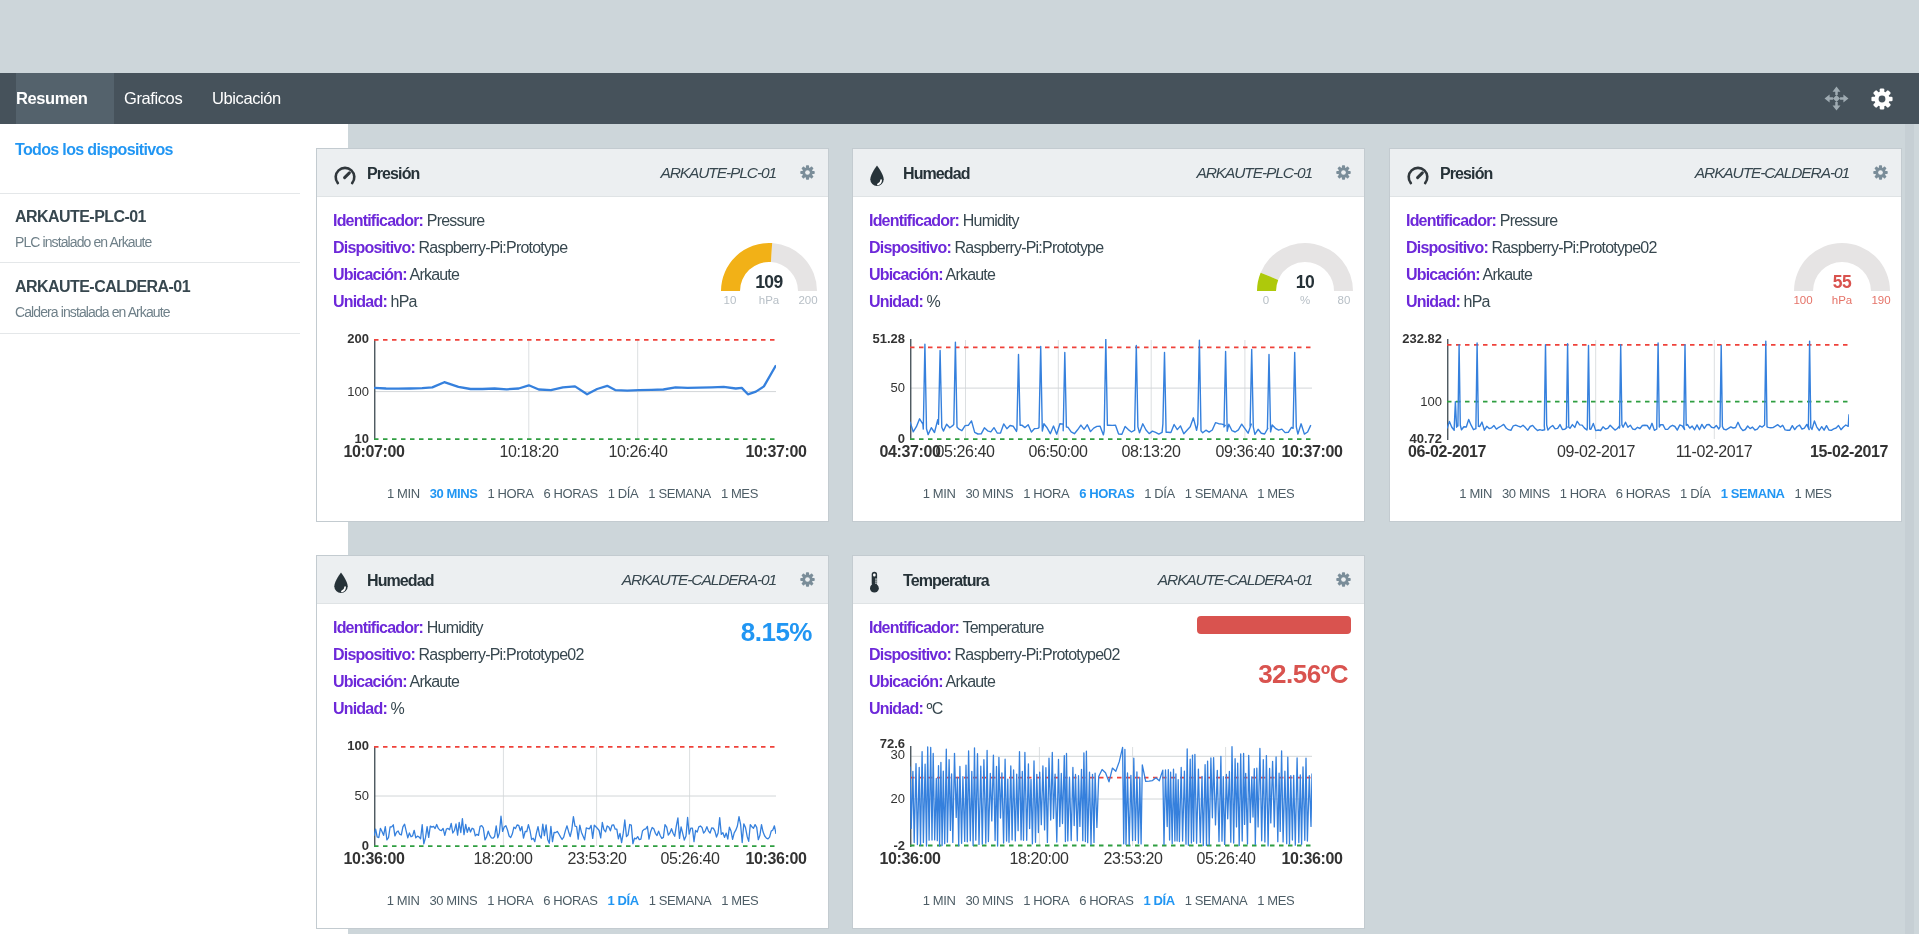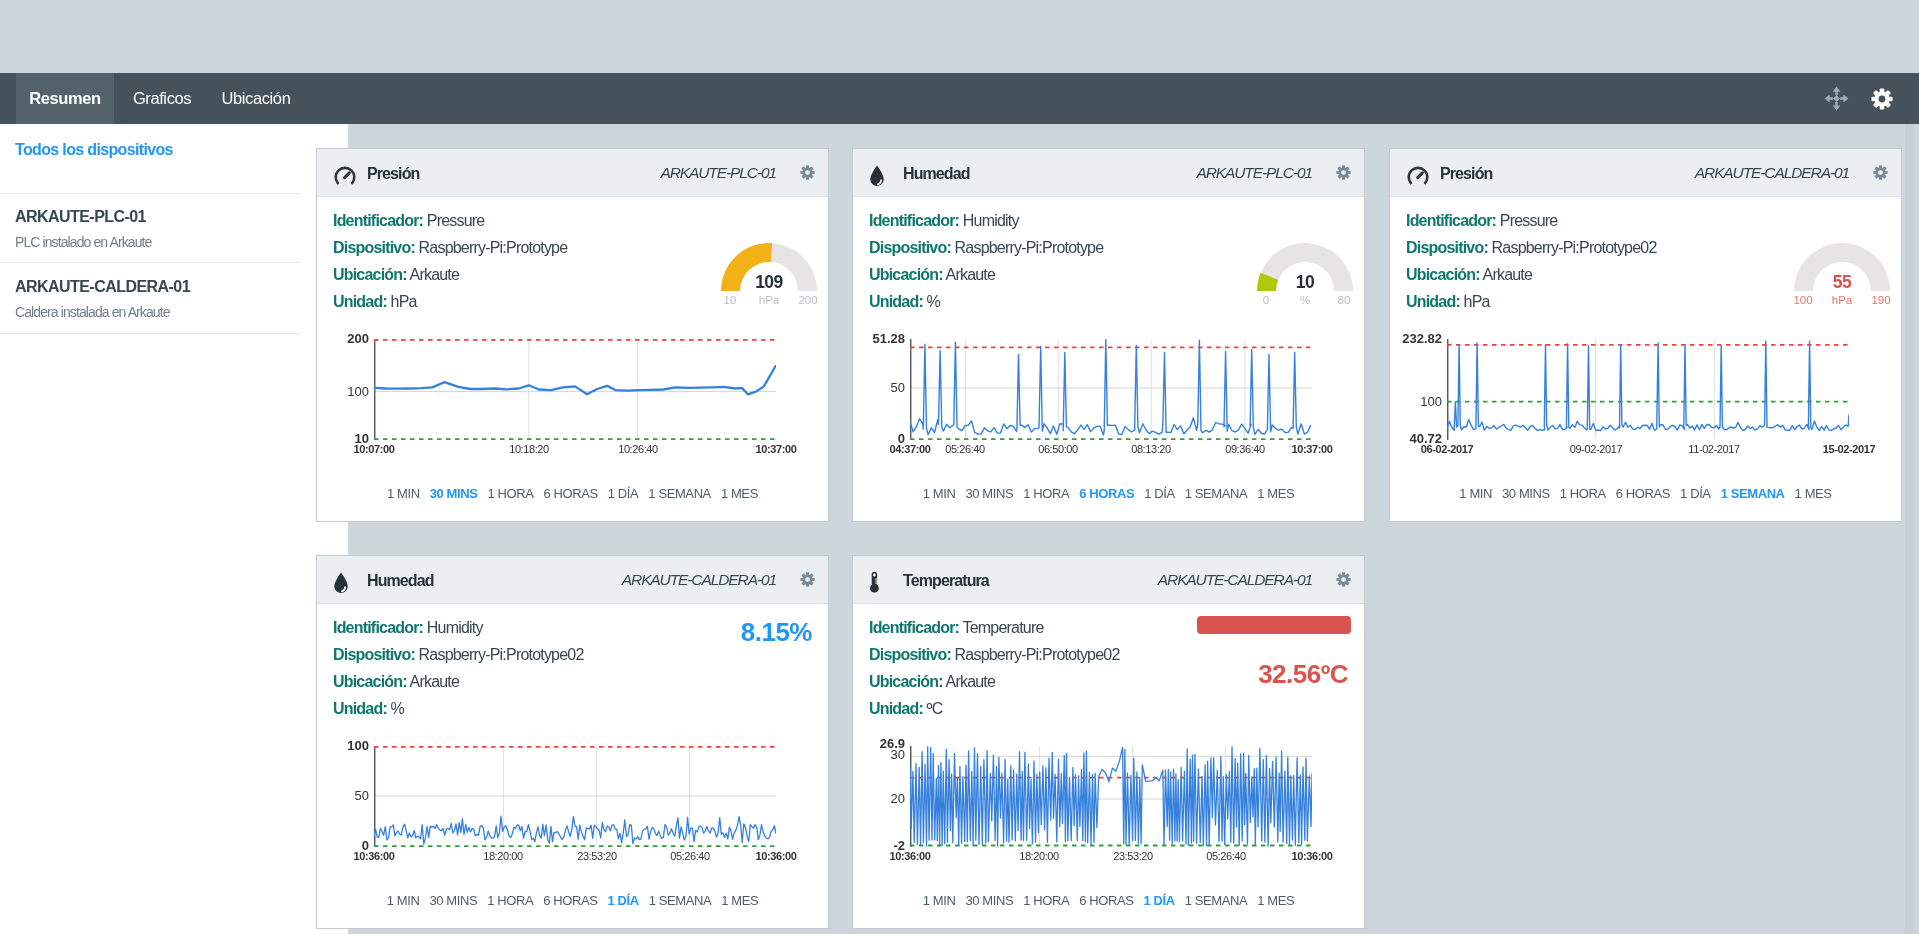--- a/index.html
+++ b/index.html
@@ -1,42 +1,42 @@
 <!DOCTYPE html>
 <html><head><meta charset="utf-8"><title>dash</title>
 <style>
 * {margin:0;padding:0;box-sizing:border-box}
 html,body {width:1919px;height:934px;overflow:hidden;font-family:"Liberation Sans",sans-serif;background:#cdd6da}
 #page {position:relative;width:1919px;height:934px}
 .header {position:absolute;left:0;top:0;width:100%;height:73px;background:#2196f3}
 .nav {position:absolute;left:0;top:73px;width:100%;height:51px;background:#46525b}
-.tab {position:absolute;top:0;height:51px;line-height:51px;color:#fff;font-size:16.5px;text-align:center;letter-spacing:-0.4px}
+.tab {position:absolute;top:0;height:51px;line-height:51px;color:#fff;font-size:16.5px;letter-spacing:-0.4px}
 .tab.active {background:#54626c;font-weight:bold}
 .navicons {position:absolute;right:26px;top:0;height:51px;display:flex;align-items:center;gap:22px}
 .sidebar {position:absolute;left:0;top:124px;width:348px;height:810px;background:#fff}
 .scrollstrip {position:absolute;left:1905px;top:124px;width:9px;height:810px;background:#c6cfd4}
 .sb-title {position:absolute;left:15px;top:17px;color:#2196f3;font-weight:bold;font-size:16px;letter-spacing:-0.65px}
 .sb-div {position:absolute;left:0;width:300px;height:1px;background:#e4e7e9}
 .sb-name {position:absolute;left:15px;font-size:16px;font-weight:bold;color:#37474f;letter-spacing:-0.55px}
 .sb-sub {position:absolute;left:15px;font-size:14px;color:#6f8089;letter-spacing:-0.9px}
 .card {position:absolute;width:513px;height:374px;background:#fff;border:1px solid #c3cbd0}
 .hd {position:absolute;left:0;top:0;width:100%;height:48px;background:#eceff1;border-bottom:1px solid #dfe3e5}
 .hicon {position:absolute;left:16px;top:12px}
 .htitle {position:absolute;left:50px;top:16px;font-size:16px;font-weight:bold;color:#263238;letter-spacing:-0.9px}
 .hdev {position:absolute;right:52px;top:15px;font-size:15.5px;font-style:italic;color:#37474f;letter-spacing:-1.1px}
 .hgear {position:absolute;right:13px;top:16px}
 .bd {position:absolute;left:0;top:48px;width:100%;height:326px}
 .irow {position:absolute;left:16px;font-size:16px;color:#37474f;letter-spacing:-0.8px}
-.irow b {color:#0f766e}
+.irow b {color:#6d28d9}
 .gauge {position:absolute;left:399px;top:41px}
 .bigval {position:absolute;right:16px;font-weight:bold;letter-spacing:-0.5px}
 .pbar {position:absolute;left:344px;top:12px;width:154px;height:18px;background:#d9534f;border-radius:4px}
 .plotwrap {position:absolute;left:57px;top:142px;width:402px;height:103px}
 .ylab {position:absolute;left:0;width:52px;text-align:right;font-size:13px;color:#333;}
-.xlab {position:absolute;top:246px;width:120px;text-align:center;font-size:11px;color:#333;letter-spacing:-0.4px}
+.xlab {position:absolute;top:246px;width:120px;text-align:center;font-size:16px;color:#333;letter-spacing:-0.4px}
 .ylab.b,.xlab.b {font-weight:bold}
 .tbrow {position:absolute;left:0;top:287px;width:100%;text-align:center}
 .tb {font-size:13px;color:#4d5d66;margin:0 5px;letter-spacing:-0.4px}
 .tb.on {color:#2196f3;font-weight:bold}
 </style></head>
 <body>
 <div id="page">
 <div class="nav">
 <div class="tab active" style="left:16px;width:98px">Resumen</div>
 <div class="tab" style="left:124px;width:76px">Graficos</div>
@@ -321,21 +321,21 @@
             <line x1="129.4" y1="1" x2="129.4" y2="100" stroke="#dcdfe1" stroke-width="1"></line>
             <line x1="222.6" y1="1" x2="222.6" y2="100" stroke="#dcdfe1" stroke-width="1"></line>
             <line x1="315.6" y1="1" x2="315.6" y2="100" stroke="#dcdfe1" stroke-width="1"></line>
             <line x1="1" y1="10.3" x2="402" y2="10.3" stroke="#d2d6d8" stroke-width="1"></line>
             <line x1="1" y1="53.0" x2="402" y2="53.0" stroke="#d2d6d8" stroke-width="1"></line>
             <line x1="0.75" y1="0" x2="0.75" y2="101" stroke="#3e4a52" stroke-width="1.3"></line>
             <line x1="0" y1="99.5" x2="402" y2="99.5" stroke="#2f9e41" stroke-width="1.8" stroke-dasharray="4.5 4.5"></line>
             <line x1="0" y1="31.6" x2="402" y2="31.6" stroke="#ef423a" stroke-width="1.8" stroke-dasharray="4.5 4.5"></line>
             <polyline points="0.0,20.4 1.2,82.4 2.9,25.4 4.2,96.5 6.0,17.6 7.4,98.6 9.2,21.4 10.5,99.0 12.1,5.6 13.4,96.6 15.1,18.2 16.5,100.0 17.7,1.0 19.1,94.2 20.7,1.4 22.0,94.1 23.2,7.5 24.7,93.9 26.3,32.5 27.3,94.7 28.5,19.7 29.6,100.0 30.9,16.4 32.1,99.6 33.3,25.2 34.7,97.7 36.3,3.2 37.4,96.2 39.1,13.6 40.4,84.4 41.6,27.9 42.8,96.4 44.5,7.3 46.2,71.4 47.4,31.4 48.7,99.7 49.9,20.5 51.6,97.3 52.9,30.7 54.7,95.4 56.0,19.1 57.3,95.8 58.6,4.8 60.3,94.8 61.8,25.5 63.1,99.5 64.5,1.8 65.8,94.2 67.5,7.7 69.0,98.4 70.8,20.2 72.3,98.2 73.9,13.7 75.8,97.2 77.1,4.4 78.4,95.5 80.3,27.4 81.8,74.9 83.4,9.2 85.1,94.5 86.5,20.5 87.6,100.0 88.9,11.5 90.5,72.1 91.9,27.0 93.6,97.0 95.1,13.2 96.6,95.1 97.8,33.1 99.0,96.3 100.8,20.0 102.1,93.9 103.6,24.0 105.3,94.9 106.7,28.1 108.1,84.7 109.5,5.6 111.1,93.9 112.3,25.5 113.5,94.3 114.9,6.4 116.7,94.3 118.4,18.0 119.6,82.6 121.0,33.3 122.4,97.8 124.0,14.9 125.5,96.3 126.8,28.3 128.4,86.5 129.7,26.1 131.3,78.7 132.9,19.9 134.6,83.9 135.9,21.7 137.4,96.4 139.0,12.1 140.7,74.1 142.3,6.4 143.5,72.6 145.1,28.2 146.8,96.1 148.5,13.5 149.8,80.6 151.3,27.5 152.5,77.6 154.3,9.6 155.4,95.6 156.5,7.4 157.8,94.9 159.5,31.1 161.2,94.6 162.9,21.4 164.2,79.6 165.5,28.5 167.3,94.8 168.5,29.7 169.9,80.4 171.5,23.3 172.8,94.7 173.9,6.8 175.4,95.6 176.4,5.2 177.7,96.7 179.5,26.2 181.0,98.6 182.5,28.3 184.0,96.4 185.1,27.1 186.9,81.4 188.7,30.5 192.1,23.5 195.5,26.7 199.0,35.8 202.4,22.1 205.8,25.2 209.2,15.9 212.6,1.4 213.7,97.8 214.9,3.4 216.0,98.5 217.5,26.9 219.2,98.7 220.9,29.3 222.6,94.6 223.8,12.2 225.4,94.4 226.9,26.0 228.4,97.3 229.8,31.4 231.1,97.9 232.3,18.9 235.7,35.3 239.1,35.1 242.5,34.6 245.9,31.8 249.3,34.8 252.8,24.1 254.0,98.4 255.5,24.0 257.2,80.6 258.3,23.7 259.6,94.0 260.6,26.1 262.2,97.6 263.5,23.2 264.9,95.0 265.9,27.9 267.1,95.1 268.2,33.7 269.4,95.6 271.2,21.5 272.6,95.1 274.4,25.1 276.0,98.2 277.2,2.9 278.4,99.3 280.2,13.2 281.4,97.1 282.5,9.1 283.6,95.3 284.9,8.4 286.6,97.3 288.4,23.1 290.3,96.6 292.0,30.3 293.3,99.6 295.1,18.7 296.5,99.5 297.6,15.1 299.2,98.8 300.9,12.0 302.4,71.8 303.6,11.6 305.5,78.9 307.3,24.3 309.0,95.6 310.9,10.4 312.0,95.2 313.3,30.6 314.6,98.4 316.4,28.5 317.7,72.8 319.4,25.5 320.8,96.2 322.0,0.7 323.7,97.1 325.1,12.7 326.5,80.9 327.7,17.1 329.2,99.5 330.7,7.9 332.2,95.0 333.6,7.5 334.6,78.4 335.7,27.3 337.5,98.1 338.7,9.5 340.3,76.5 341.8,30.8 343.0,71.1 344.3,22.7 345.3,98.4 346.8,22.2 348.1,80.9 349.9,2.5 351.7,94.8 353.3,13.7 354.9,96.1 356.4,9.6 358.1,99.9 359.6,22.4 360.8,76.9 362.6,15.3 364.3,80.9 366.1,10.9 367.8,95.7 369.1,27.2 370.2,85.4 371.6,5.0 373.1,95.9 374.9,25.2 376.7,97.7 377.8,11.2 379.5,98.0 380.8,29.6 382.4,94.0 383.7,29.5 385.3,99.2 387.1,11.9 388.8,96.5 390.3,29.0 391.6,98.3 393.0,21.0 394.8,94.3 396.0,12.2 397.4,95.0 399.3,29.6 401.0,80.4 402.0,27.4" fill="none" stroke="#3580dd" stroke-width="1.3" stroke-linejoin="round"></polyline>
           </svg></div>
-        <div class="ylab b" style="top:132px">26.9</div>
+        <div class="ylab b" style="top:132px">72.6</div>
         <div class="ylab " style="top:143px">30</div>
         <div class="ylab " style="top:187px">20</div>
         <div class="ylab b" style="top:234px">-2</div>
         <div class="xlab b" style="left:-3px">10:36:00</div>
         <div class="xlab " style="left:126px">18:20:00</div>
         <div class="xlab " style="left:220px">23:53:20</div>
         <div class="xlab " style="left:313px">05:26:40</div>
         <div class="xlab b" style="left:399px">10:36:00</div>
         <div class="tbrow"><span class="tb">1 MIN</span><span class="tb">30 MINS</span><span class="tb">1 HORA</span><span class="tb">6 HORAS</span><span class="tb on">1 DÍA</span><span class="tb">1 SEMANA</span><span class="tb">1 MES</span></div>
       </div>

